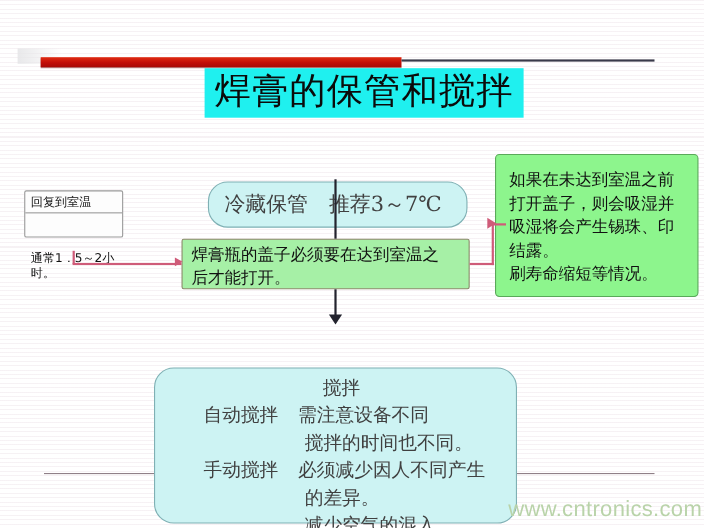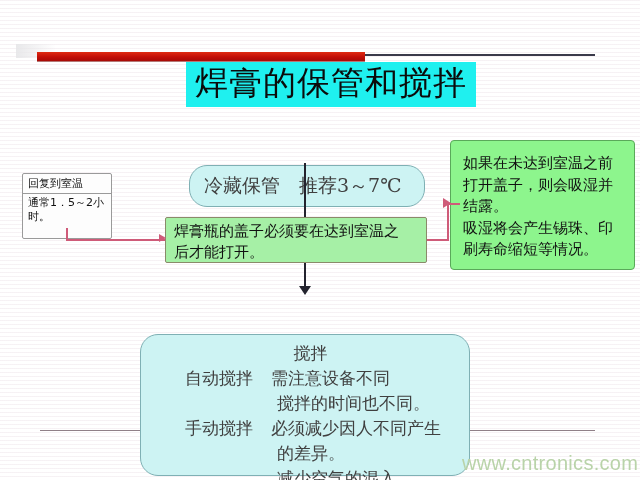--- a/index.html
+++ b/index.html
@@ -83,26 +83,26 @@
     font-family:"DejaVu Sans","Liberation Sans",sans-serif;
   }
   
   #box-cold{
     left:189px;top:121px;width:236px;height:42px;
     display:flex;align-items:center;
     padding-left:14px;
     font-size:19px;
   }
   #box-room{
-    left:22px;top:173px;width:90px;height:66px;
+    left:22px;top:173px;width:90px;height:43px;
     font-size:11px;line-height:14px;
   }
   #box-room .hdr{padding:3px 4px 2px 5px;}
   #box-room .divider{height:1px;background:#9a9a9a;margin:0;}
-  #box-room .bdy{padding:2px 3px 0 5px;}
+  #box-room .bdy{padding:2px 3px 0 5px;margin-top:32px;}
   #box-cap{
     left:165px;top:217px;width:262px;height:46px;
     padding:3px 6px 0 8px;
     font-size:15px;line-height:21px;
   }
   #box-warn{
     left:450px;top:140px;width:185px;height:130px;
     padding:12px 6px 0 12px;
     font-size:15px;line-height:21.5px;
   }
@@ -172,22 +172,22 @@
   </div>
 
   <div class="box box-green-flat" id="box-cap">
     <div>焊膏瓶的盖子必须要在达到室温之</div>
     <div>后才能打开。</div>
   </div>
 
   <div class="box box-green" id="box-warn">
     <div>如果在未达到室温之前</div>
     <div>打开盖子，则会吸湿并</div>
+    <div>吸湿将会产生锡珠、印</div>
     <div>结露。</div>
-    <div>吸湿将会产生锡珠、印</div>
     <div>刷寿命缩短等情况。</div>
   </div>
 
   <div class="box box-cyan" id="box-mix">
     <div class="center-line">搅拌</div>
     <div class="row">
       <div class="col-a">自动搅拌</div>
       <div class="col-b">需注意设备不同</div>
     </div>
     <div class="indent">搅拌的时间也不同。</div>

